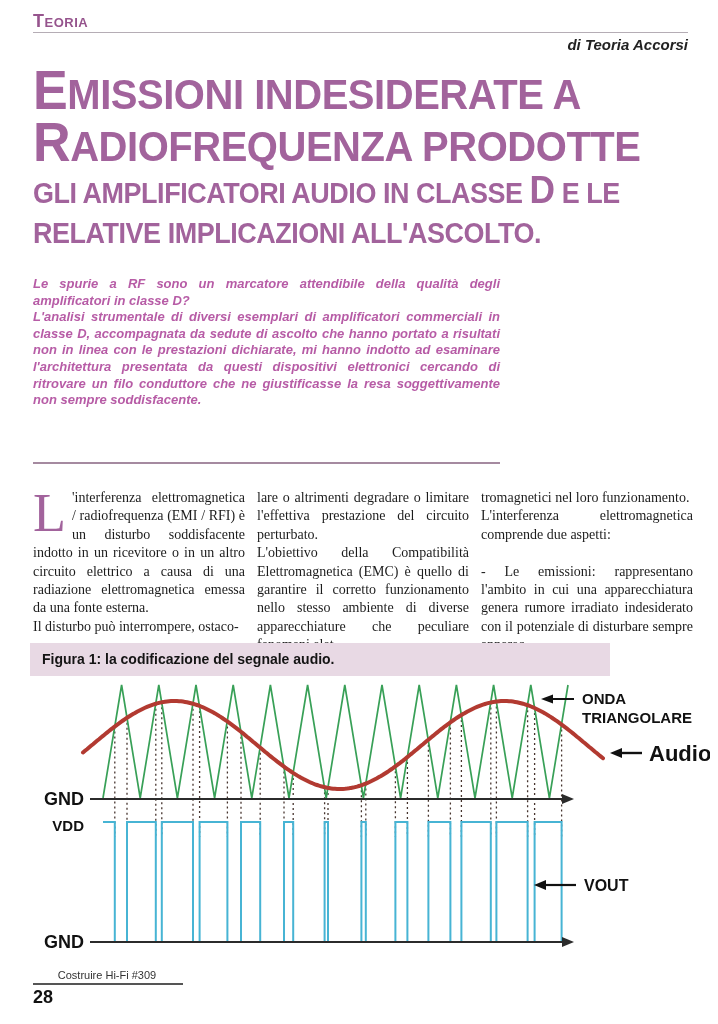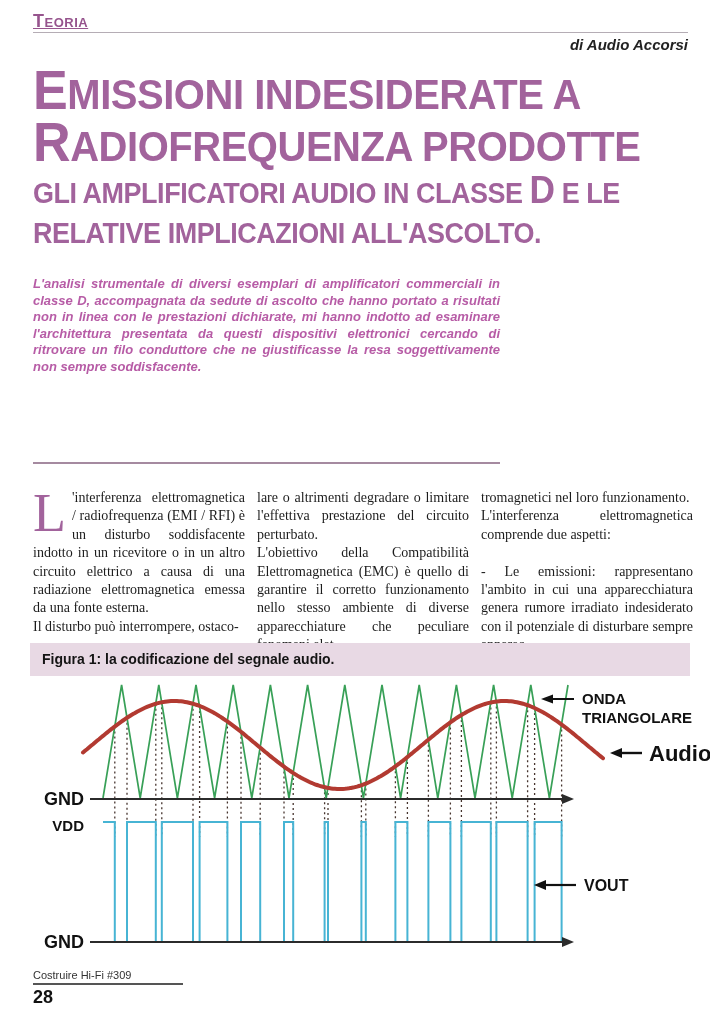--- a/index.html
+++ b/index.html
@@ -1,21 +1,21 @@
 <!DOCTYPE html>
 <html><head>
 <meta charset="utf-8">
 <style>
   html,body{margin:0;padding:0;background:#ffffff;}
   #page{position:relative;width:718px;height:1024px;background:#ffffff;overflow:hidden;
         font-family:"Liberation Serif",serif;color:#1c1c1c;}
 
   
   .kicker{position:absolute;left:33px;top:11px;font-family:"Liberation Sans",sans-serif;
-          font-variant:small-caps;font-weight:700;font-size:18px;letter-spacing:.5px;color:#96548d;text-decoration:underline;}
+          font-variant:small-caps;font-weight:700;font-size:18px;letter-spacing:.5px;color:#96548d;}
   .header-rule{position:absolute;left:33px;top:32px;width:655px;height:1px;background:#b5adb5;}
   .byline{position:absolute;right:30px;top:36px;font-family:"Liberation Sans",sans-serif;
           font-style:italic;font-weight:700;font-size:15px;color:#222;}
 
   
   .title{position:absolute;left:33px;top:66px;color:#a2639c;font-family:"Liberation Sans",sans-serif;
          font-weight:700;white-space:nowrap;transform:scaleX(.93);transform-origin:left top;
          letter-spacing:-0.5px;line-height:48px;}
   .title .big-line{font-size:43px;}
   .title .initial{font-size:56px;}
@@ -29,50 +29,51 @@
   .intro p{margin:0;}
   .intro-rule{position:absolute;left:33px;top:462px;width:467px;height:2px;background:#a58aa0;}
 
   
   .columns{position:absolute;left:33px;top:489px;width:660px;display:flex;gap:12px;}
   .col{width:212px;font-size:14px;line-height:18.4px;text-align:justify;white-space:pre-line;}
   .dropcap{float:left;font-size:54px;line-height:42px;color:#a2639c;margin:3px 6px 0 0;
            font-family:"Liberation Serif",serif;}
 
   
-  .fig-caption{position:absolute;left:30px;top:643px;width:660px;height:33px;background:#e8d9e4;
+  .fig-caption{position:absolute;left:30px;top:643px;width:580px;height:33px;background:#e8d9e4;
                box-sizing:border-box;padding:8px 0 0 12px;font-family:"Liberation Sans",sans-serif;
                font-weight:700;font-size:14px;color:#141414;}
   .fig-svg{position:absolute;left:28px;top:679px;}
   .fig-svg text{font-family:"Liberation Sans",sans-serif;font-weight:700;fill:#111;}
 
   
-  .footer-journal{position:absolute;left:33px;top:969px;width:148px;text-align:left;
+  .footer-journal{position:absolute;left:33px;top:969px;width:148px;text-align:center;
                   font-family:"Liberation Sans",sans-serif;font-size:11px;color:#333;}
   .footer-rule{position:absolute;left:33px;top:983px;width:150px;height:2px;background:#555;}
   .page-number{position:absolute;left:33px;top:987px;font-family:"Liberation Sans",sans-serif;
                font-weight:700;font-size:18px;color:#111;}
 </style>
 </head>
 <body>
 
 <div id="page">
 
   <div class="kicker">Teoria</div>
   <div class="header-rule"></div>
-  <div class="byline">di Audio Accorsi</div>
+  <div class="byline">di Teoria Accorsi</div>
 
   <div class="title">
     <div class="big-line"><span class="initial">E</span><span>MISSIONI INDESIDERATE A</span></div>
     <div class="big-line"><span class="initial">R</span><span>ADIOFREQUENZA PRODOTTE</span></div>
     <div class="small-line"><span>GLI AMPLIFICATORI AUDIO IN CLASSE </span><span class="big-d">D</span><span> E LE</span></div>
     <div class="small-line">RELATIVE IMPLICAZIONI ALL'ASCOLTO.</div>
   </div>
 
   <div class="intro">
+    <p>Le spurie a RF sono un marcatore attendibile della qualità degli amplificatori in classe D?</p>
     <p>L'analisi strumentale di diversi esemplari di amplificatori commerciali in classe D, accompagnata da sedute di ascolto che hanno portato a risultati non in linea con le prestazioni dichiarate, mi hanno indotto ad esaminare l'architettura presentata da questi dispositivi elettronici cercando di ritrovare un filo conduttore che ne giustificasse la resa soggettivamente non sempre soddisfacente.</p>
   </div>
   <div class="intro-rule"></div>
 
   <div class="columns">
     <div class="col"><span class="dropcap">L</span><span>'interferenza elettromagnetica / radiofrequenza (EMI / RFI) è un disturbo soddisfacente indotto in un ricevitore o in un altro circuito elettrico a causa di una radiazione elettromagnetica emessa da una fonte esterna.
 Il disturbo può interrompere, ostaco-</span></div>
     <div class="col">lare o altrimenti degradare o limitare l'effettiva prestazione del circuito perturbato.
 L'obiettivo della Compatibilità Elettromagnetica (EMC) è quello di garantire il corretto funzionamento nello stesso ambiente di diverse apparecchiature che peculiare fenomeni elet-</div>
     <div class="col">tromagnetici nel loro funzionamento.

